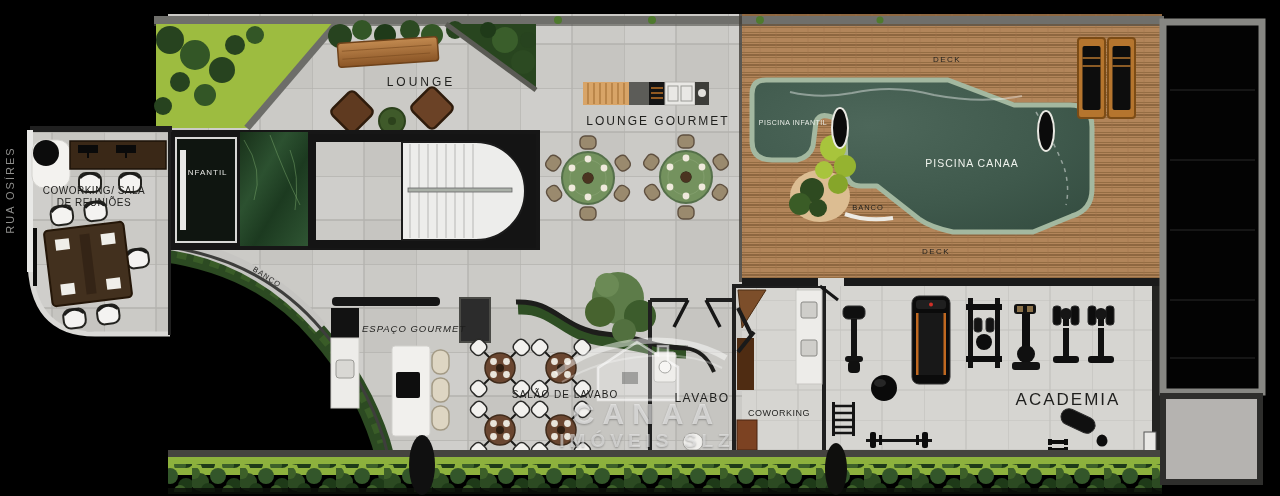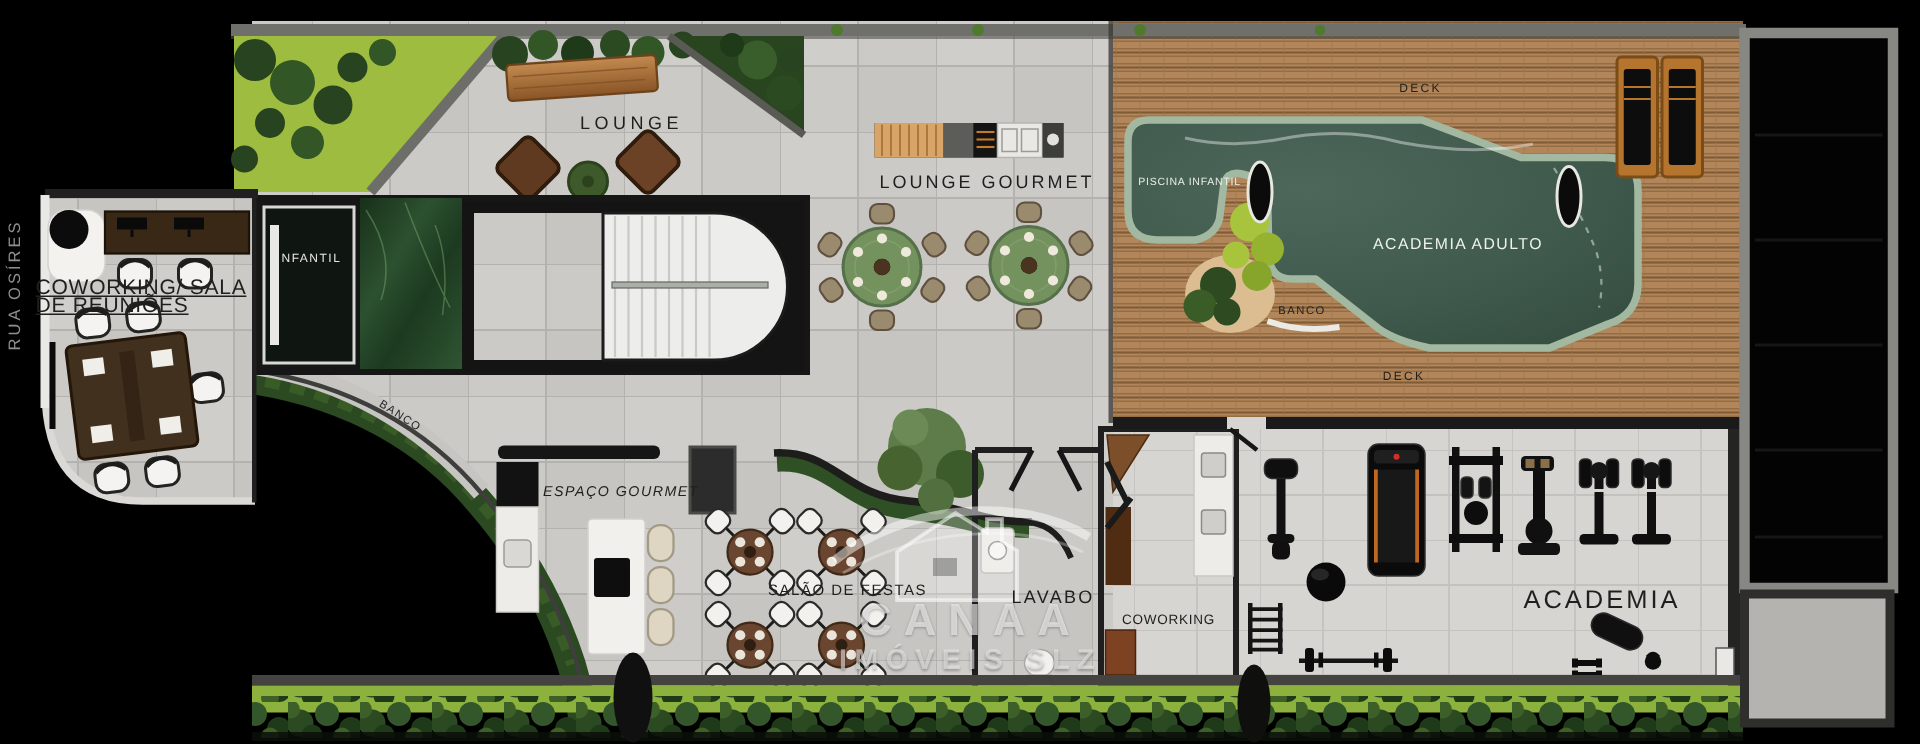--- a/index.html
+++ b/index.html
@@ -450,32 +450,32 @@
     <path d="M556,374 C602,336 680,330 726,358" stroke="rgba(255,255,255,.5)" stroke-width="6" fill="none"></path>
     <path d="M562,382 C612,352 682,348 722,368" stroke="rgba(255,255,255,.32)" stroke-width="2" fill="none"></path>
     <path d="M598,400 V368 L637,342 L658,355 V346 H668 V361 L678,367 V400 Z" fill="rgba(255,255,255,.26)" stroke="rgba(255,255,255,.6)" stroke-width="2.5"></path>
     <rect x="622" y="372" width="16" height="12" fill="rgba(80,80,80,.45)"></rect>
   </g>
 </svg>
 
   <div class="lbl" style="left:397px;top:82px;font-size:12px;letter-spacing:3px;padding-left:48px;">LOUNGE</div>
   <div class="lbl" style="left:658px;top:121px;font-size:12px;letter-spacing:2px;">LOUNGE GOURMET</div>
   <div class="lbl" style="left:206px;top:172px;font-size:8px;letter-spacing:1px;color:#e6e6e3;">INFANTIL</div>
-  <div class="lbl" style="left:94px;top:197px;font-size:14px;letter-spacing:.5px;line-height:12px;text-decoration:underline;">
+  <div class="lbl" style="left:94px;top:197px;font-size:10px;letter-spacing:.5px;text-align:center;line-height:12px;">
     <span style="display:block">COWORKING/ SALA</span>
     <span style="display:block">DE REUNIÕES</span>
   </div>
   <div class="lbl rot33" style="left:267px;top:277px;font-size:7.5px;letter-spacing:1px;">BANCO</div>
   <div class="lbl" style="left:947px;top:59px;font-size:8px;letter-spacing:1.5px;">DECK</div>
   <div class="lbl" style="left:936px;top:251px;font-size:8px;letter-spacing:1.5px;">DECK</div>
   <div class="lbl" style="left:793px;top:122px;font-size:7px;letter-spacing:.5px;color:#e9ede7;">PISCINA INFANTIL</div>
-  <div class="lbl" style="left:972px;top:163px;font-size:10.5px;letter-spacing:1px;color:#eef2ec;">ACADEMIA ADULTO</div>
+  <div class="lbl" style="left:972px;top:163px;font-size:10.5px;letter-spacing:1px;color:#eef2ec;">PISCINA CANAA</div>
   <div class="lbl" style="left:868px;top:207px;font-size:7.5px;letter-spacing:1px;">BANCO</div>
   <div class="lbl" style="left:414px;top:328px;font-size:9.5px;letter-spacing:1px;font-style:italic;">ESPAÇO GOURMET</div>
-  <div class="lbl" style="left:565px;top:394px;font-size:10px;letter-spacing:1px;">SALÃO DE FESTAS</div>
+  <div class="lbl" style="left:565px;top:394px;font-size:10px;letter-spacing:1px;">SALÃO DE LAVABO</div>
   <div class="lbl" style="left:702px;top:398px;font-size:12px;letter-spacing:1.5px;">LAVABO</div>
   <div class="lbl" style="left:779px;top:413px;font-size:9px;letter-spacing:.5px;">COWORKING</div>
   <div class="lbl" style="left:1068px;top:400px;font-size:17px;letter-spacing:2px;">ACADEMIA</div>
   <div class="lbl rotv" style="left:10px;top:190px;font-size:11px;letter-spacing:2px;color:#8f8f8d;">RUA OSÍRES</div>
 
   <div class="wm" style="left:647px;top:441px;font-size:19px;letter-spacing:5px;color:rgba(238,238,238,.58);">IMÓVEIS SLZ</div>
   <div class="wm" style="left:647px;top:414px;font-size:30px;letter-spacing:8px;">CANAA</div>
 </div>
 
 </body></html>

